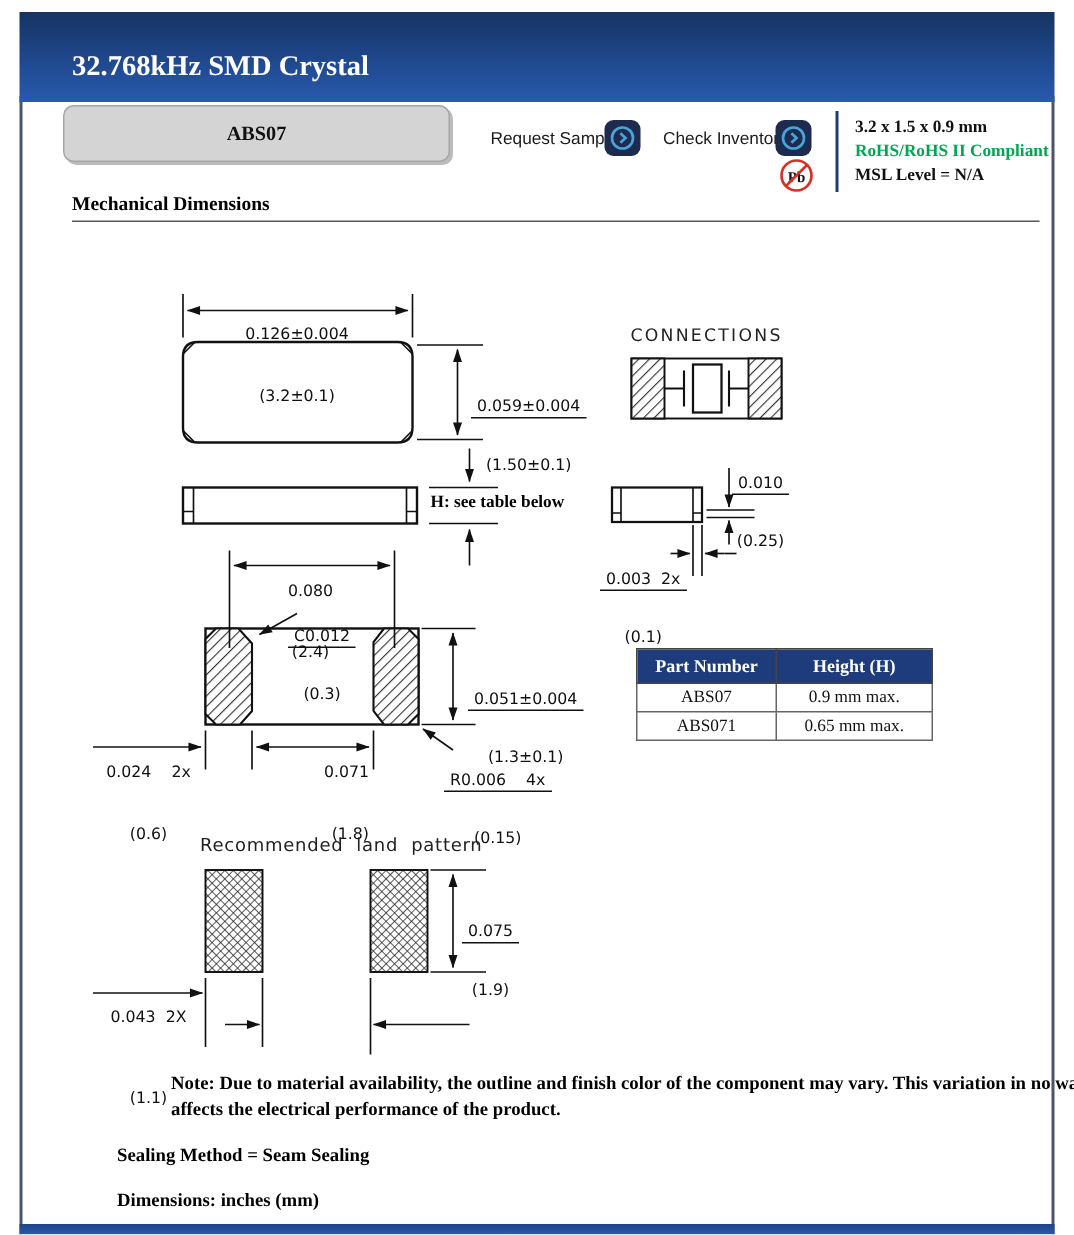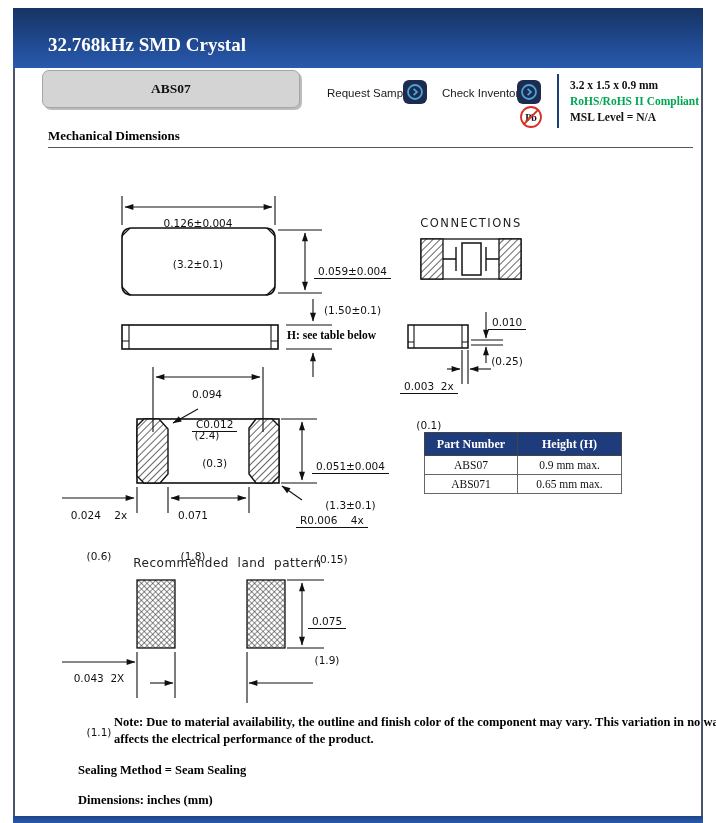--- a/index.html
+++ b/index.html
@@ -188,36 +188,36 @@
   <div class="cadtitle" style="left:408px;top:216px;width:126px;font-size:11.5px;letter-spacing:1.5px;">CONNECTIONS</div>
   <div class="frac" style="left:488px;top:292px;">
     <span class="top">0.010</span>
     <span class="bot">(0.25)</span>
   </div>
   <div class="frac" style="left:400px;top:356px;">
     <span class="top">0.003  2x</span>
     <span class="bot">(0.1)</span>
   </div>
   <div class="dl" style="left:177px;top:364px;width:60px;">
-    <span class="top">0.094</span>
+    <span class="top">0.080</span>
     <span class="bot">(2.4)</span>
   </div>
   <div class="frac" style="left:192px;top:394px;">
     <span class="top">C0.012</span>
     <span class="bot">(0.3)</span>
   </div>
   <div class="frac" style="left:312px;top:436px;">
     <span class="top">0.051±0.004</span>
     <span class="bot">(1.3±0.1)</span>
   </div>
   <div class="dl" style="left:60px;top:485px;width:78px;">
     <span class="top">0.024    2x</span>
     <span class="bot">(0.6)</span>
   </div>
-  <div class="dl" style="left:167px;top:485px;width:52px;">
+  <div class="dl" style="left:194px;top:485px;width:52px;text-align:right;">
     <span class="top">0.071</span>
     <span class="bot">(1.8)</span>
   </div>
   <div class="frac" style="left:296px;top:490px;">
     <span class="top">R0.006    4x</span>
     <span class="bot">(0.15)</span>
   </div>
   <div class="cadtitle" style="left:120px;top:556px;width:215px;font-size:12px;letter-spacing:0.5px;">Recommended  land  pattern</div>
   <div class="frac" style="left:308px;top:591px;">
     <span class="top">0.075</span>

